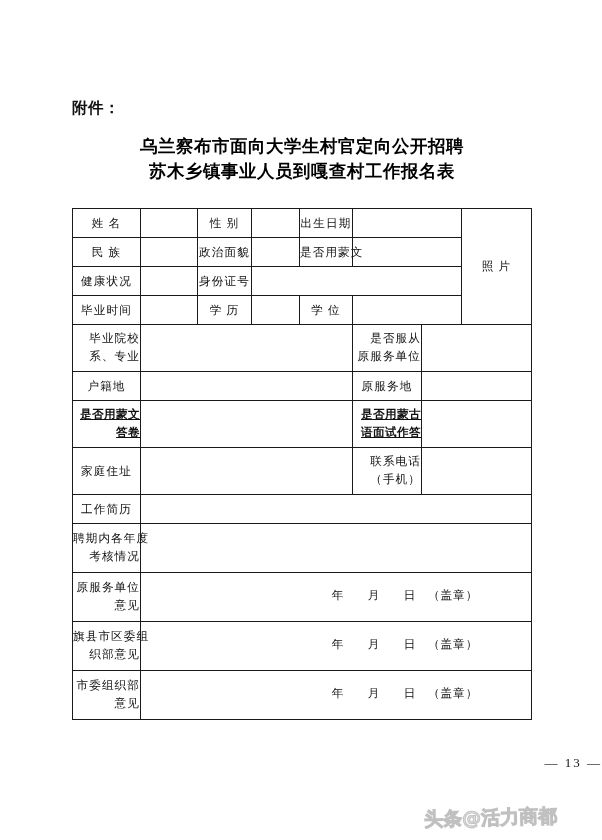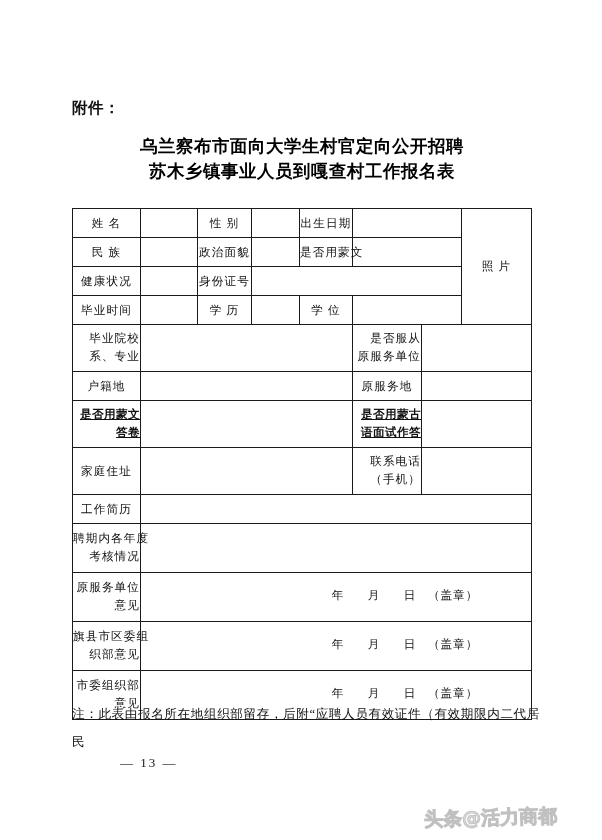--- a/index.html
+++ b/index.html
@@ -112,21 +112,21 @@
     color: #111;
   }
   .footnote .fn-line { display: block; }
 
   
   .page-number {
     position: absolute;
     left: 0;
     top: 755px;
     width: 602px;
-    text-align: left;
+    text-align: right;
     font-size: 13px;
     letter-spacing: 2px;
     color: #111;
     padding-left: 120px;
     box-sizing: border-box;
   }
 
   
   .watermark {
     position: absolute;
@@ -286,20 +286,19 @@
           <span>意见</span>
         </td>
         <td class="sig-cell" colspan="7">
           <span class="sig-line">年      月      日   （盖章）</span>
         </td>
       </tr>
     </tbody>
   </table>
 
   <div class="footnote">
-    <span class="fn-line">注：此表由报名所在地组织部留存，后附“应聘人员有效证件（有效期限内二代居民</span>
   </div>
 
   <div class="page-number">— 13 —</div>
 
   <div class="watermark">头条@活力商都</div>
 
 </div>
 
 </body></html>

